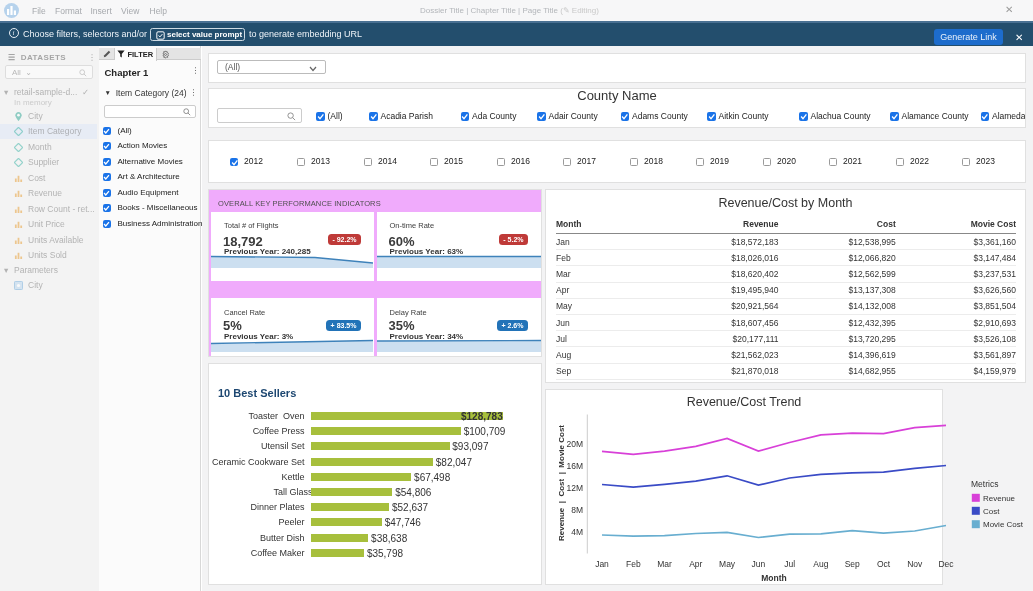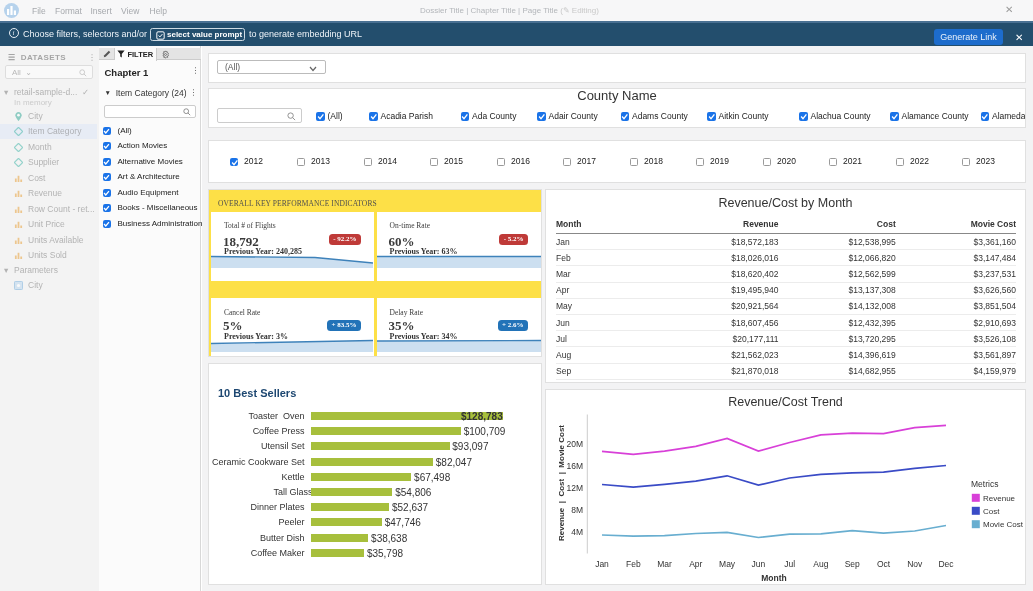--- a/index.html
+++ b/index.html
@@ -61,21 +61,21 @@
 .mag { position:absolute; }
 .crow-item { position:absolute; top:22px; height:10px; font-size:8.5px; color:#222; }
 .crow-item .cbx { width:8.5px; height:8.5px; }
 .crow-item .lb { position:absolute; left:11.5px; top:0.5px; line-height:9px; white-space:nowrap; }
 
 
 .yr-item { position:absolute; top:16px; height:10px; font-size:8.5px; color:#222; }
 .yr-item .lb { position:absolute; left:14px; top:0.5px; line-height:9px;text-align:center; }
 
 
-#kpi { background:#fde047;font-family:Liberation Serif, serif; }
+#kpi { background:#f0abfc; }
 #kpiHead { position:absolute; left:9px; top:9px; font-size:7.5px; color:#4f4f4f; letter-spacing:0.1px; }
 .kcard { position:absolute; background:#fff; }
 .klabel { position:absolute; left:13px; top:9px; font-size:7.5px; color:#3c3c3c; }
 .kcard.r2 .klabel { top:10px; }
 .knum { position:absolute; left:12px; top:22px; font-size:13px; font-weight:bold; color:#3b3b3b; }
 .kcard.r2 .knum { top:20px; }
 .kbadge { position:absolute; top:22px; right:12.5px; height:11px; border-radius:3.5px; color:#fff; font-size:7px; font-weight:bold; line-height:11px; text-align:center; padding:0 4.5px; }
 .kbadge.red { background:#bf3a38; }
 .kbadge.blue { background:#2273b8; }
 .kprev { position:absolute; left:13px; top:35.5px; font-size:8px; font-weight:bold; color:#333; }
@@ -617,21 +617,21 @@
       <tr>
             <td>Sep</td>
             <td>$21,870,018</td>
             <td>$14,682,955</td>
             <td>$4,159,979</td>
           </tr>
     </tbody>
       </table>
   </div>
 
-  <div class="panel" id="trend" style="left:343.5px; top:343px; width:481px; height:196.5px;">
+  <div class="panel" id="trend" style="left:343.5px; top:343px; width:398px; height:196.5px;">
     <div id="trTitle">Revenue/Cost Trend</div>
     <svg width="479" height="194" viewBox="0 0 479 194" style="position:absolute; left:0; top:0;">
       <line x1="41.3" y1="24.5" x2="41.3" y2="163.5" stroke="#cccccc" stroke-width="1"></line>
       <g font-size="8.5" fill="#333" text-anchor="end">
         <text x="37" y="56.5">20M</text>
         <text x="37" y="78.5">16M</text>
         <text x="37" y="100.5">12M</text>
         <text x="37" y="122.5">8M</text>
         <text x="37" y="144.5">4M</text>
       </g>

